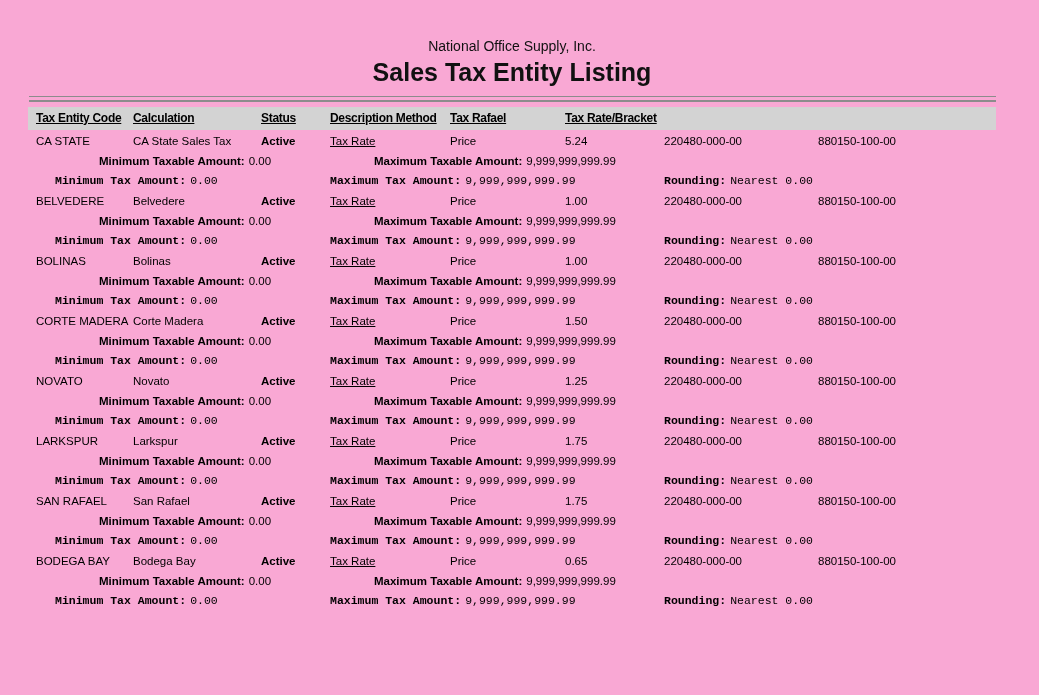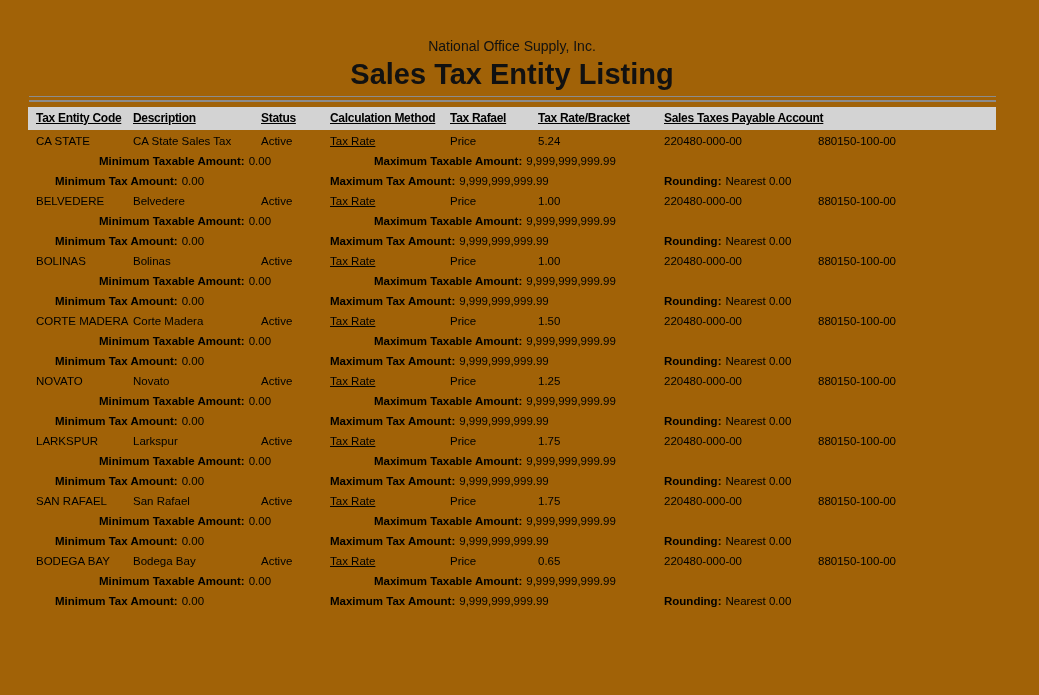--- a/index.html
+++ b/index.html
@@ -1,69 +1,68 @@
 <!DOCTYPE html>
 <html><head>
 <meta charset="utf-8">
 <style>
   html,body{margin:0;padding:0;background:#fff;}
   .page{
-    position:relative;width:1039px;height:695px;background:#a16207;
+    position:relative;width:1039px;height:695px;background:#f9a8d4;
     font-family:"Liberation Sans",sans-serif;color:#000;overflow:hidden;
   }
   .company{
     position:absolute;top:38px;left:28px;width:968px;text-align:center;
     font-size:14px;color:#111;
   }
   .title{
     position:absolute;top:58px;left:28px;width:968px;text-align:center;
-    font-size:29px;font-weight:bold;color:#111;
+    font-size:25px;font-weight:bold;color:#111;
   }
   .rule{position:absolute;left:29px;width:967px;background:#8c8c8c;}
   .rule-1{top:96px;height:1px;}
   .rule-2{top:100px;height:2px;}
   .col-header-bar{
     position:absolute;left:28px;top:107px;width:968px;height:23px;
     background:#d3d3d3;
   }
   .col-header-bar span{
     position:absolute;top:0;line-height:23px;font-size:12px;font-weight:bold;
     text-decoration:underline;white-space:nowrap;letter-spacing:-0.3px;
   }
-  .c1{left:8px;}  .c2{left:105px;} .c3{left:233px;} .c4{left:302px;text-decoration:underline;}
-  .c5{left:422px;} .c6{left:510px;} .c7{left:636px;} .c8{left:790px;}
+  .c1{left:8px;}  .c2{left:105px;} .c3{left:233px;font-weight:bold;} .c4{left:302px;text-decoration:underline;}
+  .c5{left:422px;} .c6{left:537px;} .c7{left:636px;} .c8{left:790px;}
   #entities{position:absolute;left:28px;top:131px;width:968px;}
   .entity-block{position:relative;height:60px;text-align:center;}
   .f{
     position:absolute;line-height:20px;font-size:11.5px;white-space:nowrap;
   }
-  .r1{top:0;} .r2{top:20px;margin-left:44px;} .r3{top:40px;}
+  .r1{top:0;} .r2{top:20px;margin-left:44px;} .r3{top:40px;font-family:Liberation Mono, monospace;}
   .ind{left:27px;}
   .midcol{left:302px;}
   .rndcol{left:636px;}
   .lbl{font-weight:bold;margin-right:4px;}
 </style>
 </head>
 <body>
 
 <div class="page">
   <div class="company">National Office Supply, Inc.</div>
   <div class="title">Sales Tax Entity Listing</div>
 
   <div class="rule rule-1"></div>
   <div class="rule rule-2"></div>
 
   <div class="col-header-bar">
     <span class="c1">Tax Entity Code</span>
-    <span class="c2">Description</span>
+    <span class="c2">Calculation</span>
     <span class="c3">Status</span>
-    <span class="c4">Calculation Method</span>
+    <span class="c4">Description Method</span>
     <span class="c5">Tax Rafael</span>
     <span class="c6">Tax Rate/Bracket</span>
-    <span class="c7">Sales Taxes Payable Account</span>
   </div>
 
   <div id="entities">
   <div class="entity-block">
     <span class="f r1 c1">CA STATE</span>
     <span class="f r1 c2">CA State Sales Tax</span>
     <span class="f r1 c3">Active</span>
     <span class="f r1 c4">Tax Rate</span>
     <span class="f r1 c5">Price</span>
     <span class="f r1 c6">5.24</span>

